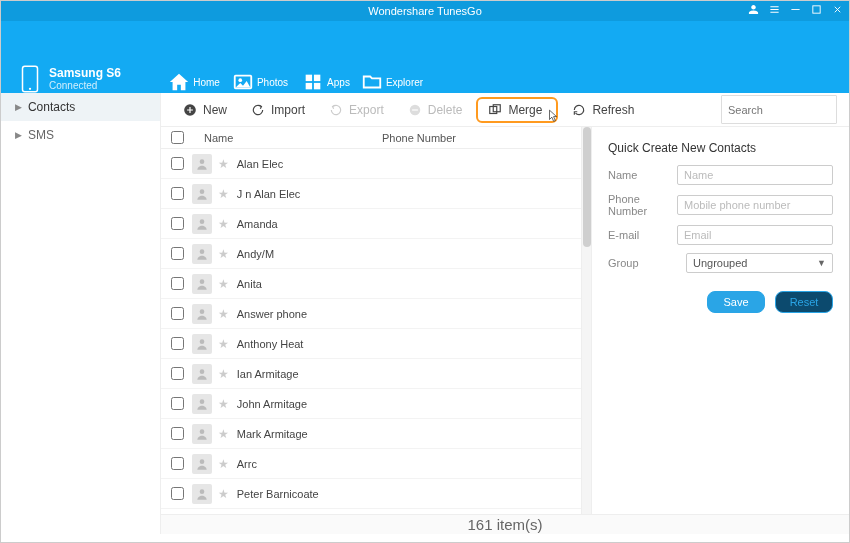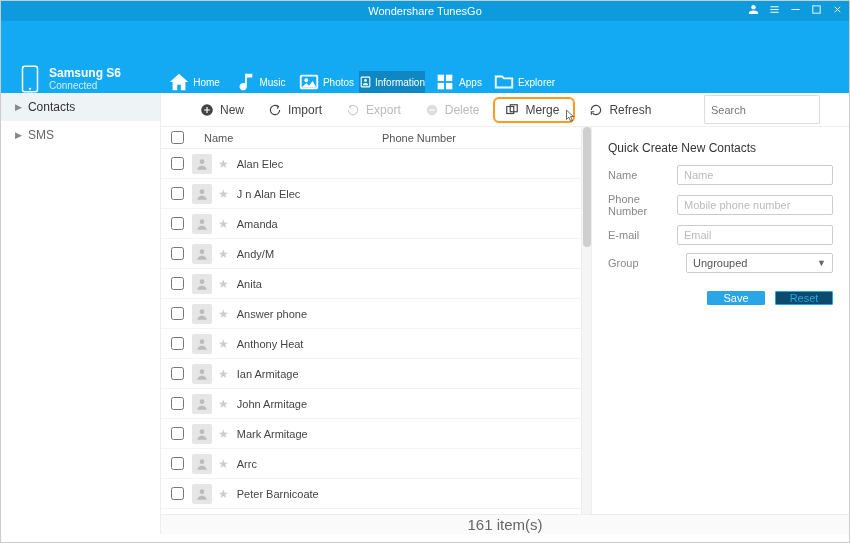--- a/index.html
+++ b/index.html
@@ -23,21 +23,21 @@
   .nav-item svg { fill:#fff; }
 
   
   .body { display:flex; height: calc(100% - 80px - 20px); }
   .sidebar { width: 160px; border-right:1px solid #eee; padding-top:0; }
   .side-item { height: 28px; display:flex; align-items:center; padding-left:14px; font-size:12px; color:#666; gap:6px; }
   .side-item.active { background:#eef3f6; color:#333; font-weight:500; }
   .side-caret { font-size:9px; color:#888; }
 
   .content { flex:1; display:flex; flex-direction:column; }
-  .toolbar { height:34px; border-bottom:1px solid #eee; display:flex; align-items:center; padding:0 29px; gap:4px; position:relative; }
+  .toolbar { height:34px; border-bottom:1px solid #eee; display:flex; align-items:center; padding:0 12px; gap:4px; position:relative; }
   .tbtn { display:flex; align-items:center; gap:6px; font-size:12px; color:#444; padding:4px 10px; border-radius:3px; }
   .tbtn.disabled { color:#bbb; }
   .tbtn svg { fill: currentColor; }
   .tbtn.highlight { border:2px solid #ff9a1f; border-radius:6px; padding:4px 14px 4px 10px; position:relative; }
   .cursor-ptr { position:absolute; right:-4px; bottom:-4px; }
   .search-box { margin-left:auto; width:116px; height:29px; border:1px solid #ddd; border-radius:1px; display:flex; align-items:center; padding:0 6px; font-size:11px; color:#aaa; }
   .search-box input { border:none; outline:none; flex:1; font-size:11px; color:#555; background:transparent; }
   .search-box svg { fill:#bbb; }
 
   .table-wrap { flex:1; display:flex; overflow:hidden; }
@@ -59,21 +59,21 @@
 
   .right-panel { width:258px; border-left:1px solid #eee; padding:14px 16px 10px 16px; font-size:11px; color:#555; }
   .rp-title { font-size:12px; color:#333; margin-bottom:10px; }
   .form-row { display:flex; align-items:center; margin-bottom:8px; }
   .form-row label { width:78px; color:#888; font-size:11px; }
   .form-row input, .form-row .select { flex:1; height:20px; border:1px solid #ccc; border-radius:2px; padding:0 6px; font-size:11px; color:#555; }
   .form-row input::placeholder{ color:#bbb; }
   .select { display:flex; align-items:center; justify-content:space-between; background:#fff; }
   .select .arrow { font-size:9px; color:#666; }
   .btn-row { display:flex; justify-content:flex-end; gap:10px; margin-top:18px; }
-  .btn { width:58px; height:14px; border-radius:1px; font-size:11px; display:flex; align-items:center; justify-content:center; border:1px solid #2aa5e6; }
+  .btn { width:58px; height:22px; border-radius:8px; font-size:11px; display:flex; align-items:center; justify-content:center; border:1px solid #2aa5e6; }
   .btn.primary { background:#2aa5e6; color:#fff; }
   .btn.secondary { background:#0c4a6e; color:#2aa5e6; }
 
   .statusbar { height:20px; border-top:1px solid #eee; display:flex; align-items:center; justify-content:center; font-size:15px; color:#666; background:#fafafa; }
   .thead input[type=checkbox]{ margin-right:8px; }
 
   ::-webkit-scrollbar{ width:0; height:0; }
 </style>
 </head>
 <body>
@@ -114,39 +114,25 @@
     </div>
     <div class="nav-items">
       <div class="nav-item">
         <svg width="22" height="22" viewBox="0 0 24 24">
             <path d="M12 3l10 9h-3v9h-5v-6H10v6H5v-9H2z"></path>
           </svg>
         <span>Home</span>
       </div>
       <div class="nav-item">
         <svg width="22" height="22" viewBox="0 0 24 24">
-            <path d="M12 3v10.6A4 4 0 1 0 14 17V7h6V3z"></path>
-          </svg>
-        <span>Music</span>
-      </div>
-      <div class="nav-item">
-        <svg width="22" height="22" viewBox="0 0 24 24">
             <rect x="3" y="5" width="18" height="14" rx="1" fill="none" stroke="#fff" stroke-width="2"></rect>
             <circle cx="9" cy="10" r="2" fill="#fff"></circle>
             <path d="M4 18l5-5 3 3 4-5 4 7z" fill="#fff"></path>
           </svg>
         <span>Photos</span>
-      </div>
-      <div class="nav-item active">
-        <svg width="22" height="22" viewBox="0 0 24 24">
-            <rect x="4" y="3" width="16" height="18" rx="1" fill="none" stroke="#fff" stroke-width="2"></rect>
-            <circle cx="12" cy="9" r="2.5" fill="#fff"></circle>
-            <path d="M7 18c0-2.5 2.5-4 5-4s5 1.5 5 4" fill="#fff"></path>
-          </svg>
-        <span>Information</span>
       </div>
       <div class="nav-item">
         <svg width="22" height="22" viewBox="0 0 24 24">
             <rect x="4" y="4" width="7" height="7" fill="#fff"></rect>
             <rect x="13" y="4" width="7" height="7" fill="#fff"></rect>
             <rect x="4" y="13" width="7" height="7" fill="#fff"></rect>
             <rect x="13" y="13" width="7" height="7" fill="#fff"></rect>
           </svg>
         <span>Apps</span>
       </div>

